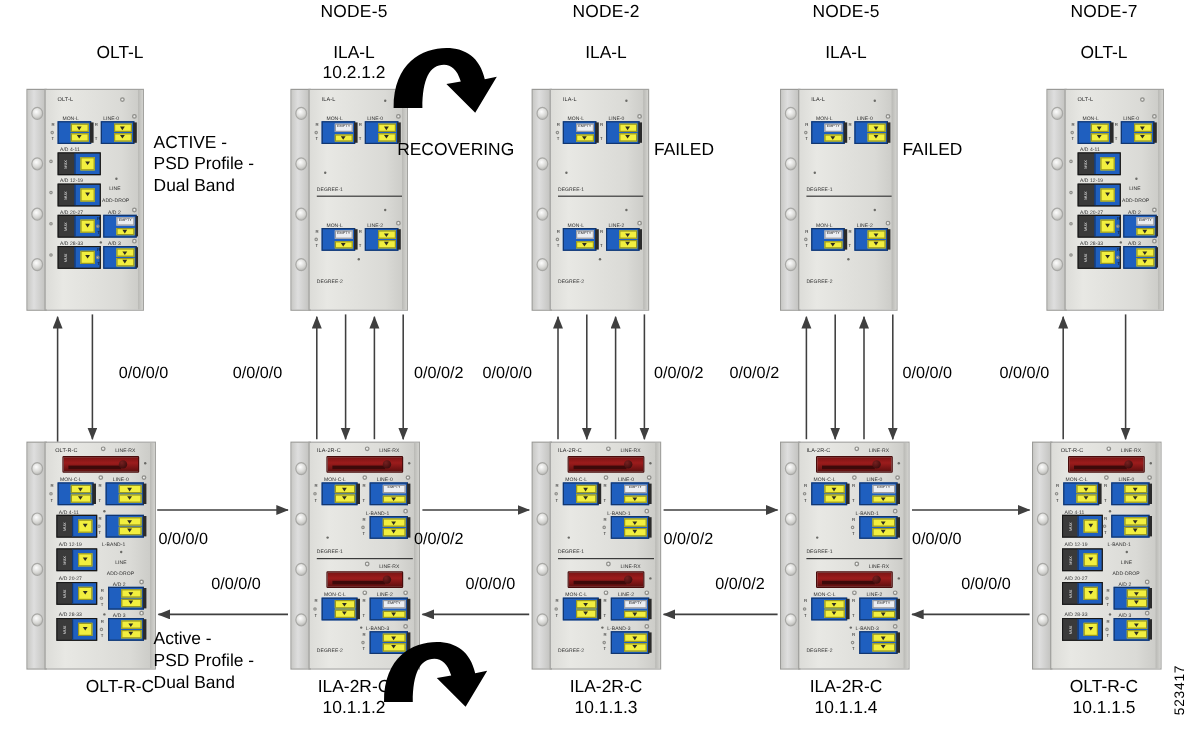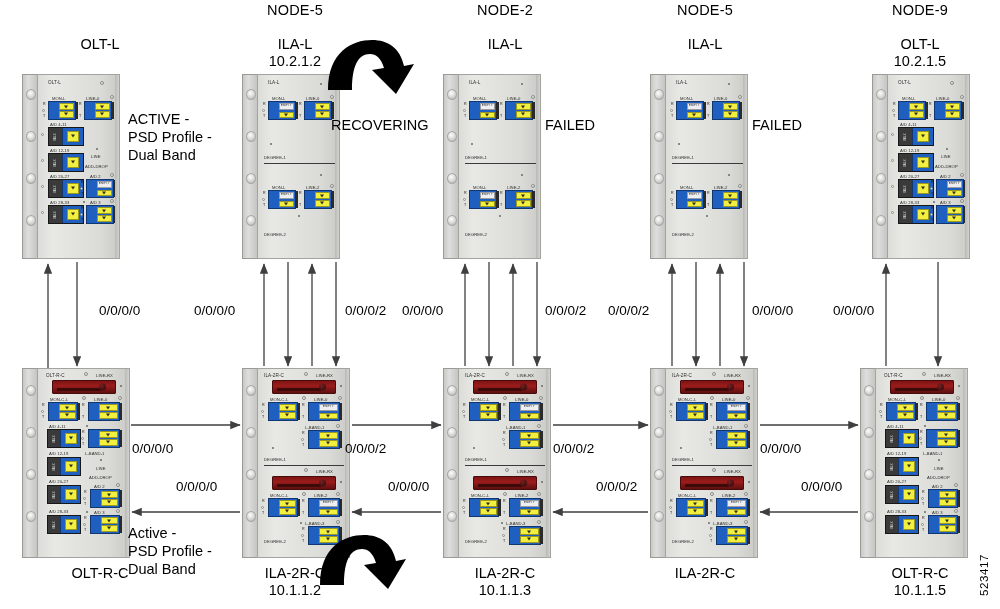--- a/index.html
+++ b/index.html
@@ -80,53 +80,53 @@
   svg.arrows{position:absolute;left:0;top:0;width:1000px;height:609px;overflow:visible;}
 </style>
 </head>
 <body>
 
 <div class="stage">
 
   <div class="node-title" style="left:215px;top:2px;width:160px;">NODE-5</div>
   <div class="node-title" style="left:425px;top:2px;width:160px;">NODE-2</div>
   <div class="node-title" style="left:625px;top:2px;width:160px;">NODE-5</div>
-  <div class="node-title" style="left:840px;top:2px;width:160px;">NODE-9</div>
+  <div class="node-title" style="left:840px;top:2px;width:160px;">NODE-7</div>
 
   <div class="card-title" style="left:20px;top:36px;width:160px;">
     <div>OLT-L</div>
   </div>
   <div class="card-title" style="left:215px;top:36px;width:160px;">
     <div>ILA-L</div>
     <div>10.2.1.2</div>
   </div>
   <div class="card-title" style="left:425px;top:36px;width:160px;">
     <div>ILA-L</div>
   </div>
   <div class="card-title" style="left:625px;top:36px;width:160px;">
     <div>ILA-L</div>
   </div>
   <div class="card-title" style="left:840px;top:36px;width:160px;">
     <div>OLT-L</div>
-    <div>10.2.1.5</div>
   </div>
 
   <div class="card-title" style="left:20px;top:565px;width:160px;">
     <div>OLT-R-C</div>
   </div>
   <div class="card-title" style="left:215px;top:565px;width:160px;">
     <div>ILA-2R-C</div>
     <div>10.1.1.2</div>
   </div>
   <div class="card-title" style="left:425px;top:565px;width:160px;">
     <div>ILA-2R-C</div>
     <div>10.1.1.3</div>
   </div>
   <div class="card-title" style="left:625px;top:565px;width:160px;">
     <div>ILA-2R-C</div>
+    <div>10.1.1.4</div>
   </div>
   <div class="card-title" style="left:840px;top:565px;width:160px;">
     <div>OLT-R-C</div>
     <div>10.1.1.5</div>
   </div>
 
   <div class="card" style="left:22px;top:74px;width:98px;height:185px;">
     <div class="rail">
       <div class="screw" style="top:14px;"></div>
         <div class="screw" style="top:56px;"></div>

